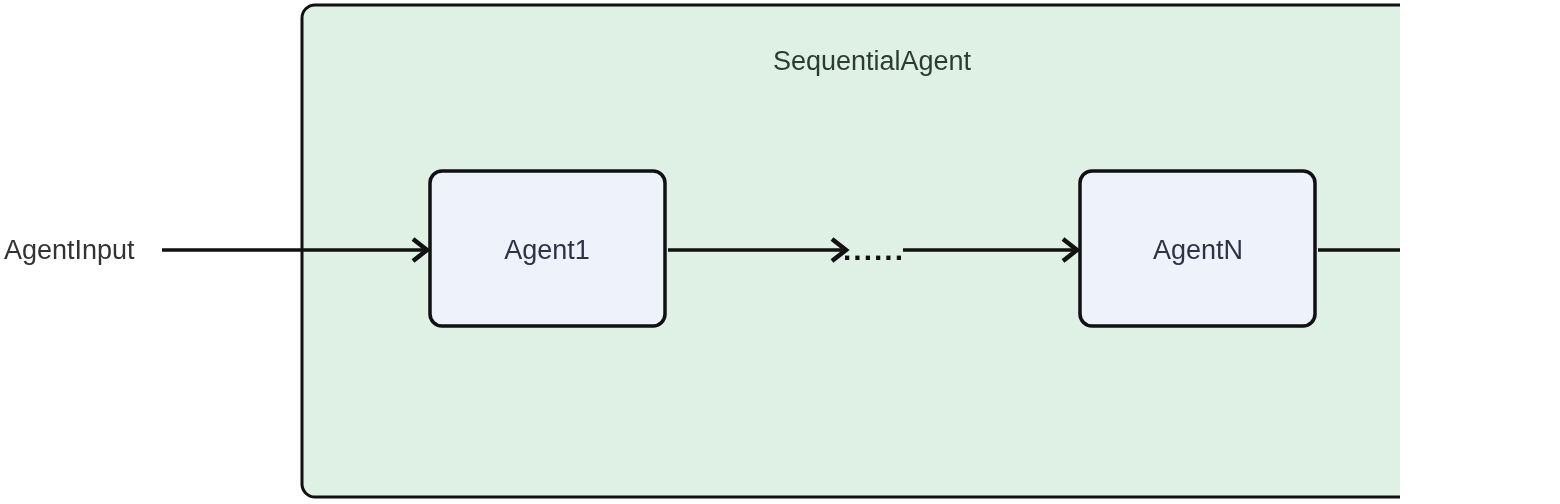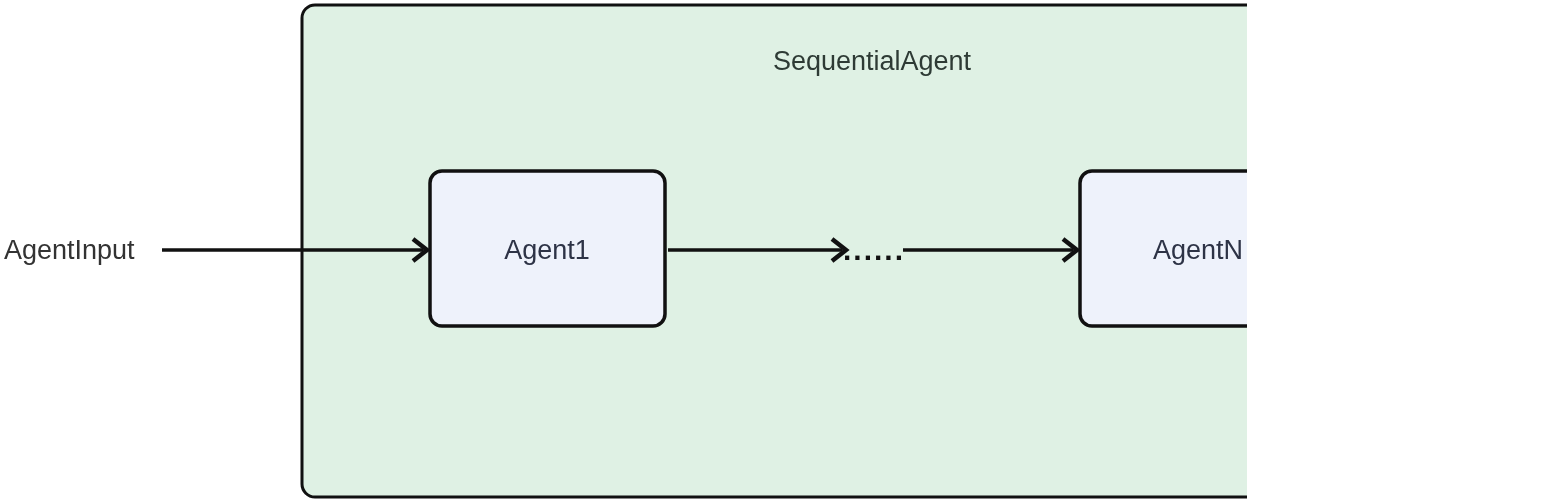--- a/index.html
+++ b/index.html
@@ -2,21 +2,21 @@
 <html><head>
 <meta charset="utf-8">
 <style>
   html, body {
     margin: 0;
     padding: 0;
     background: #ffffff;
   }
   .canvas {
     position: relative;
-    width: 1247px;
+    width: 1400px;
     height: 504px;
     background: #ffffff;
     font-family: "Liberation Sans", "DejaVu Sans", sans-serif;
     overflow: hidden;
   }
   svg { display: block; }
   .diagram-text {
     font-family: "Liberation Sans", "DejaVu Sans", sans-serif;
     font-size: 27px;
     fill: #333333;

